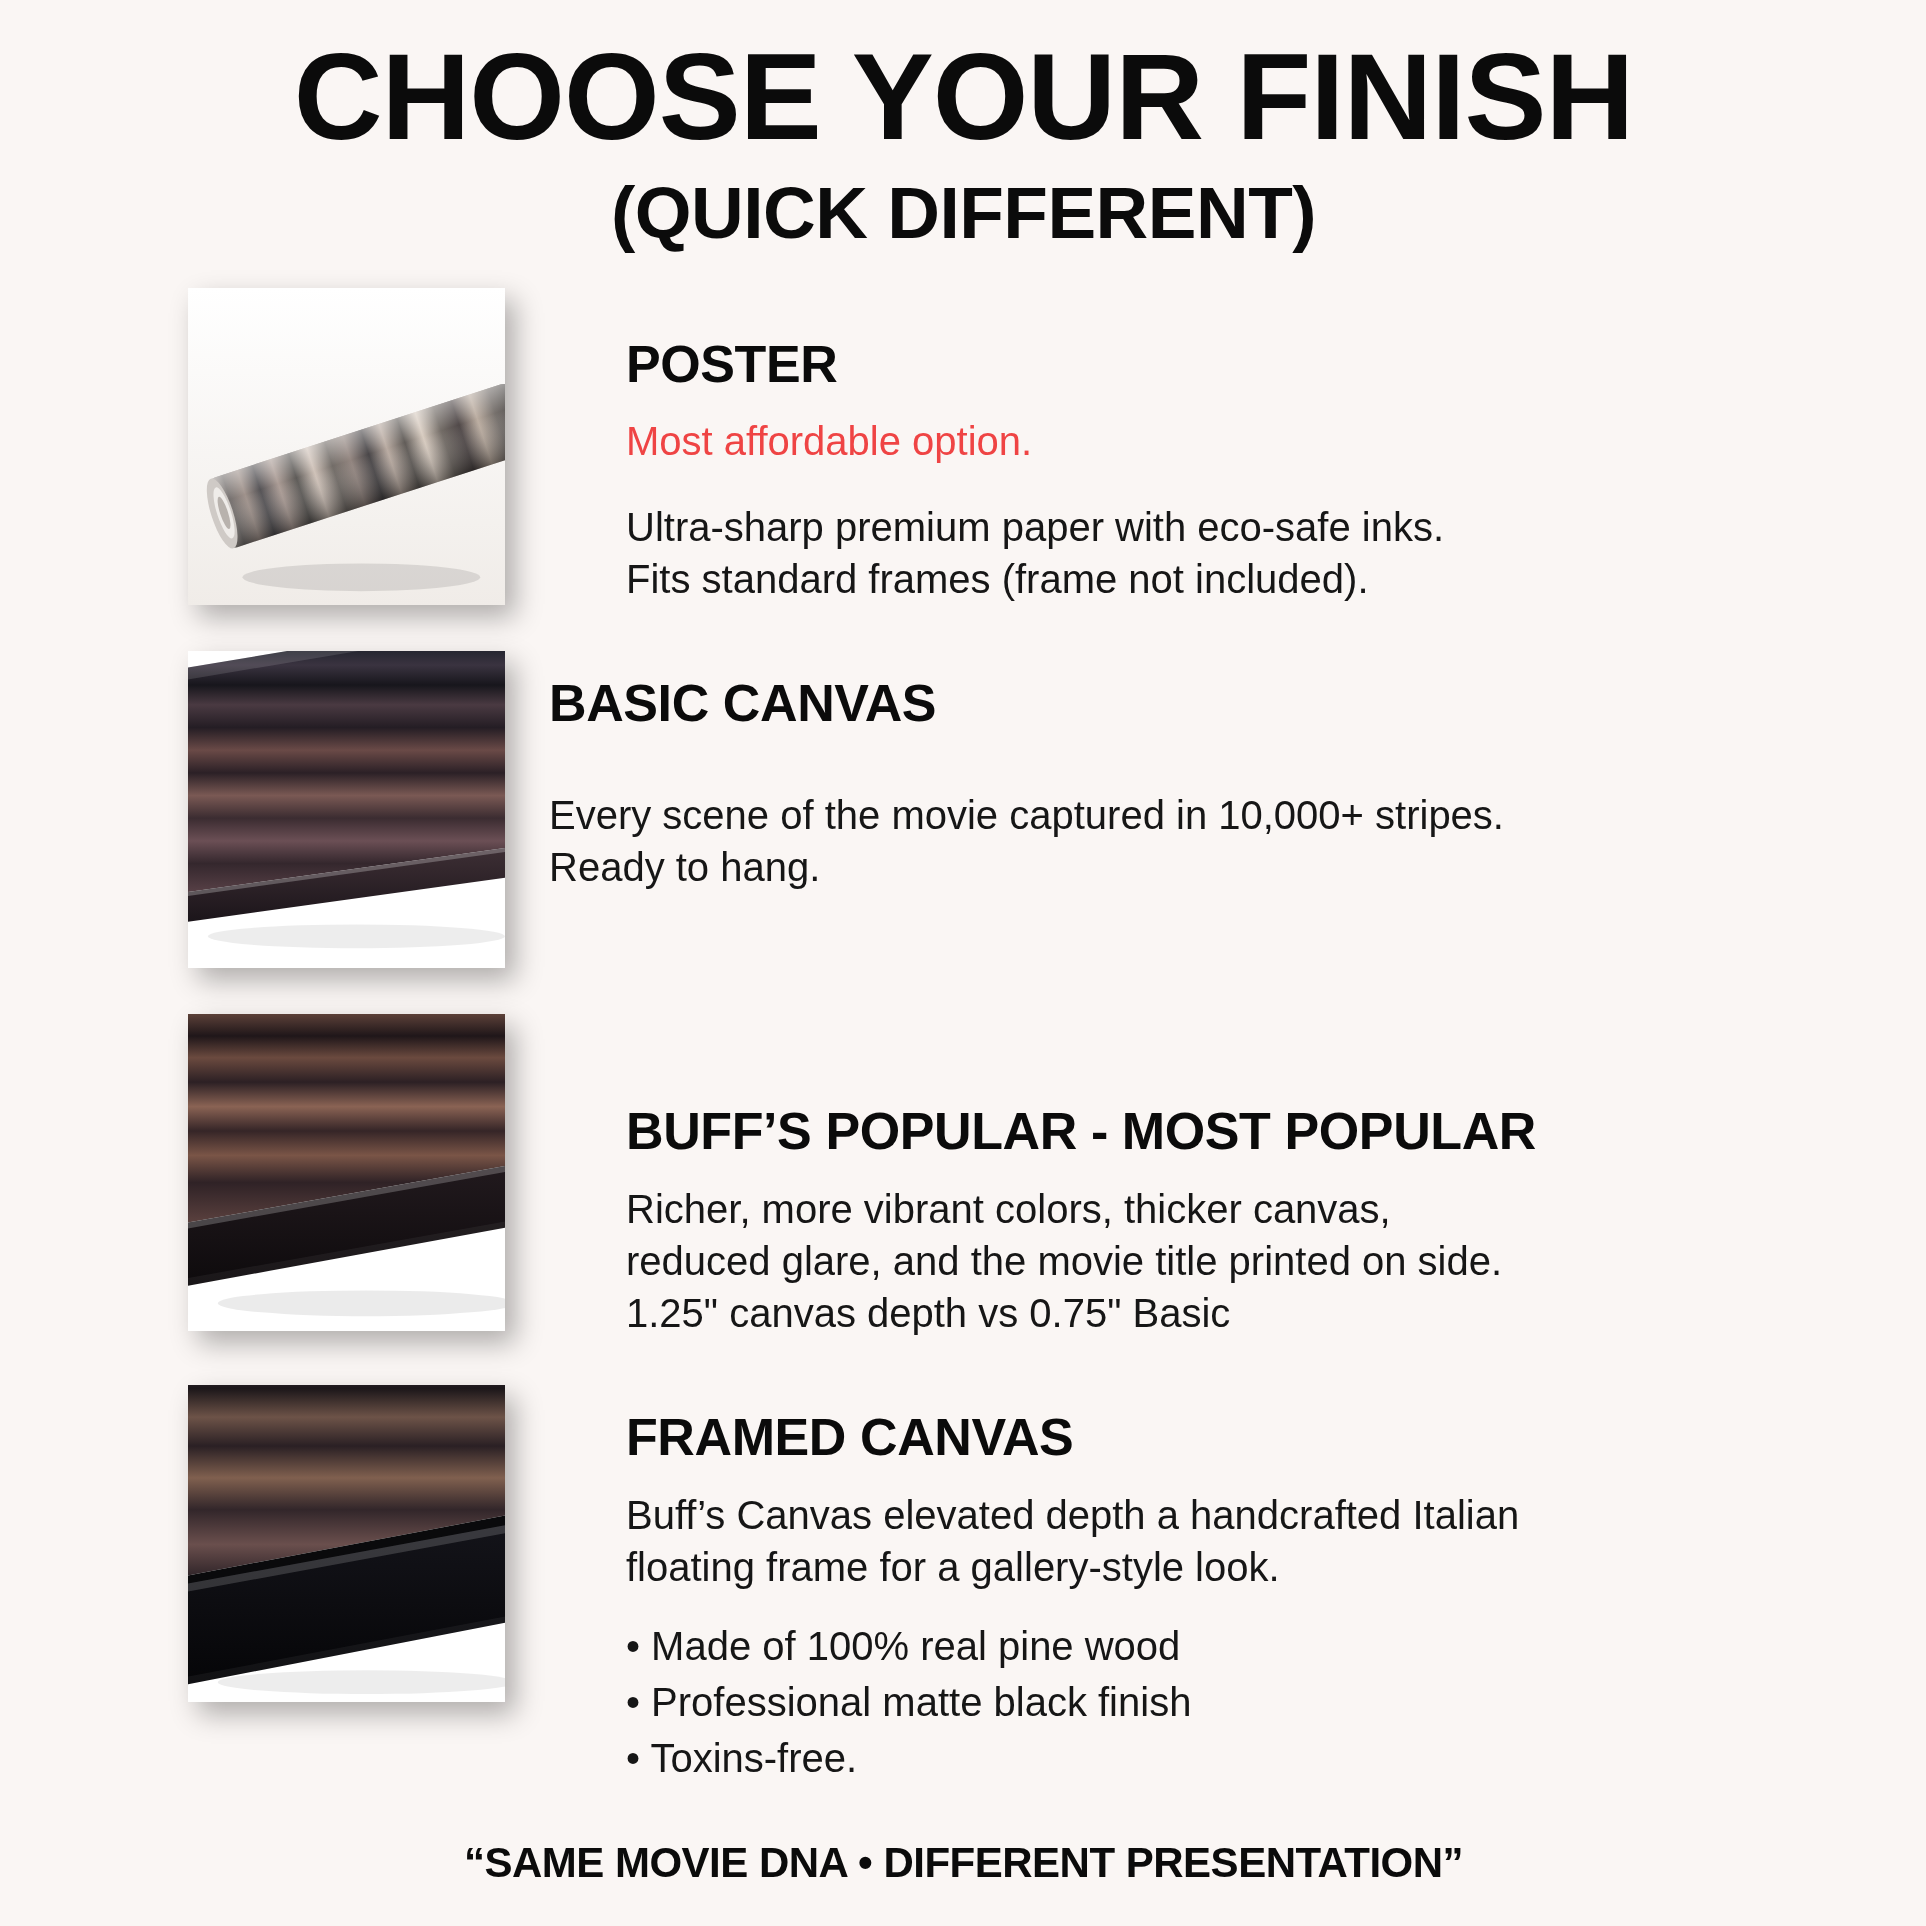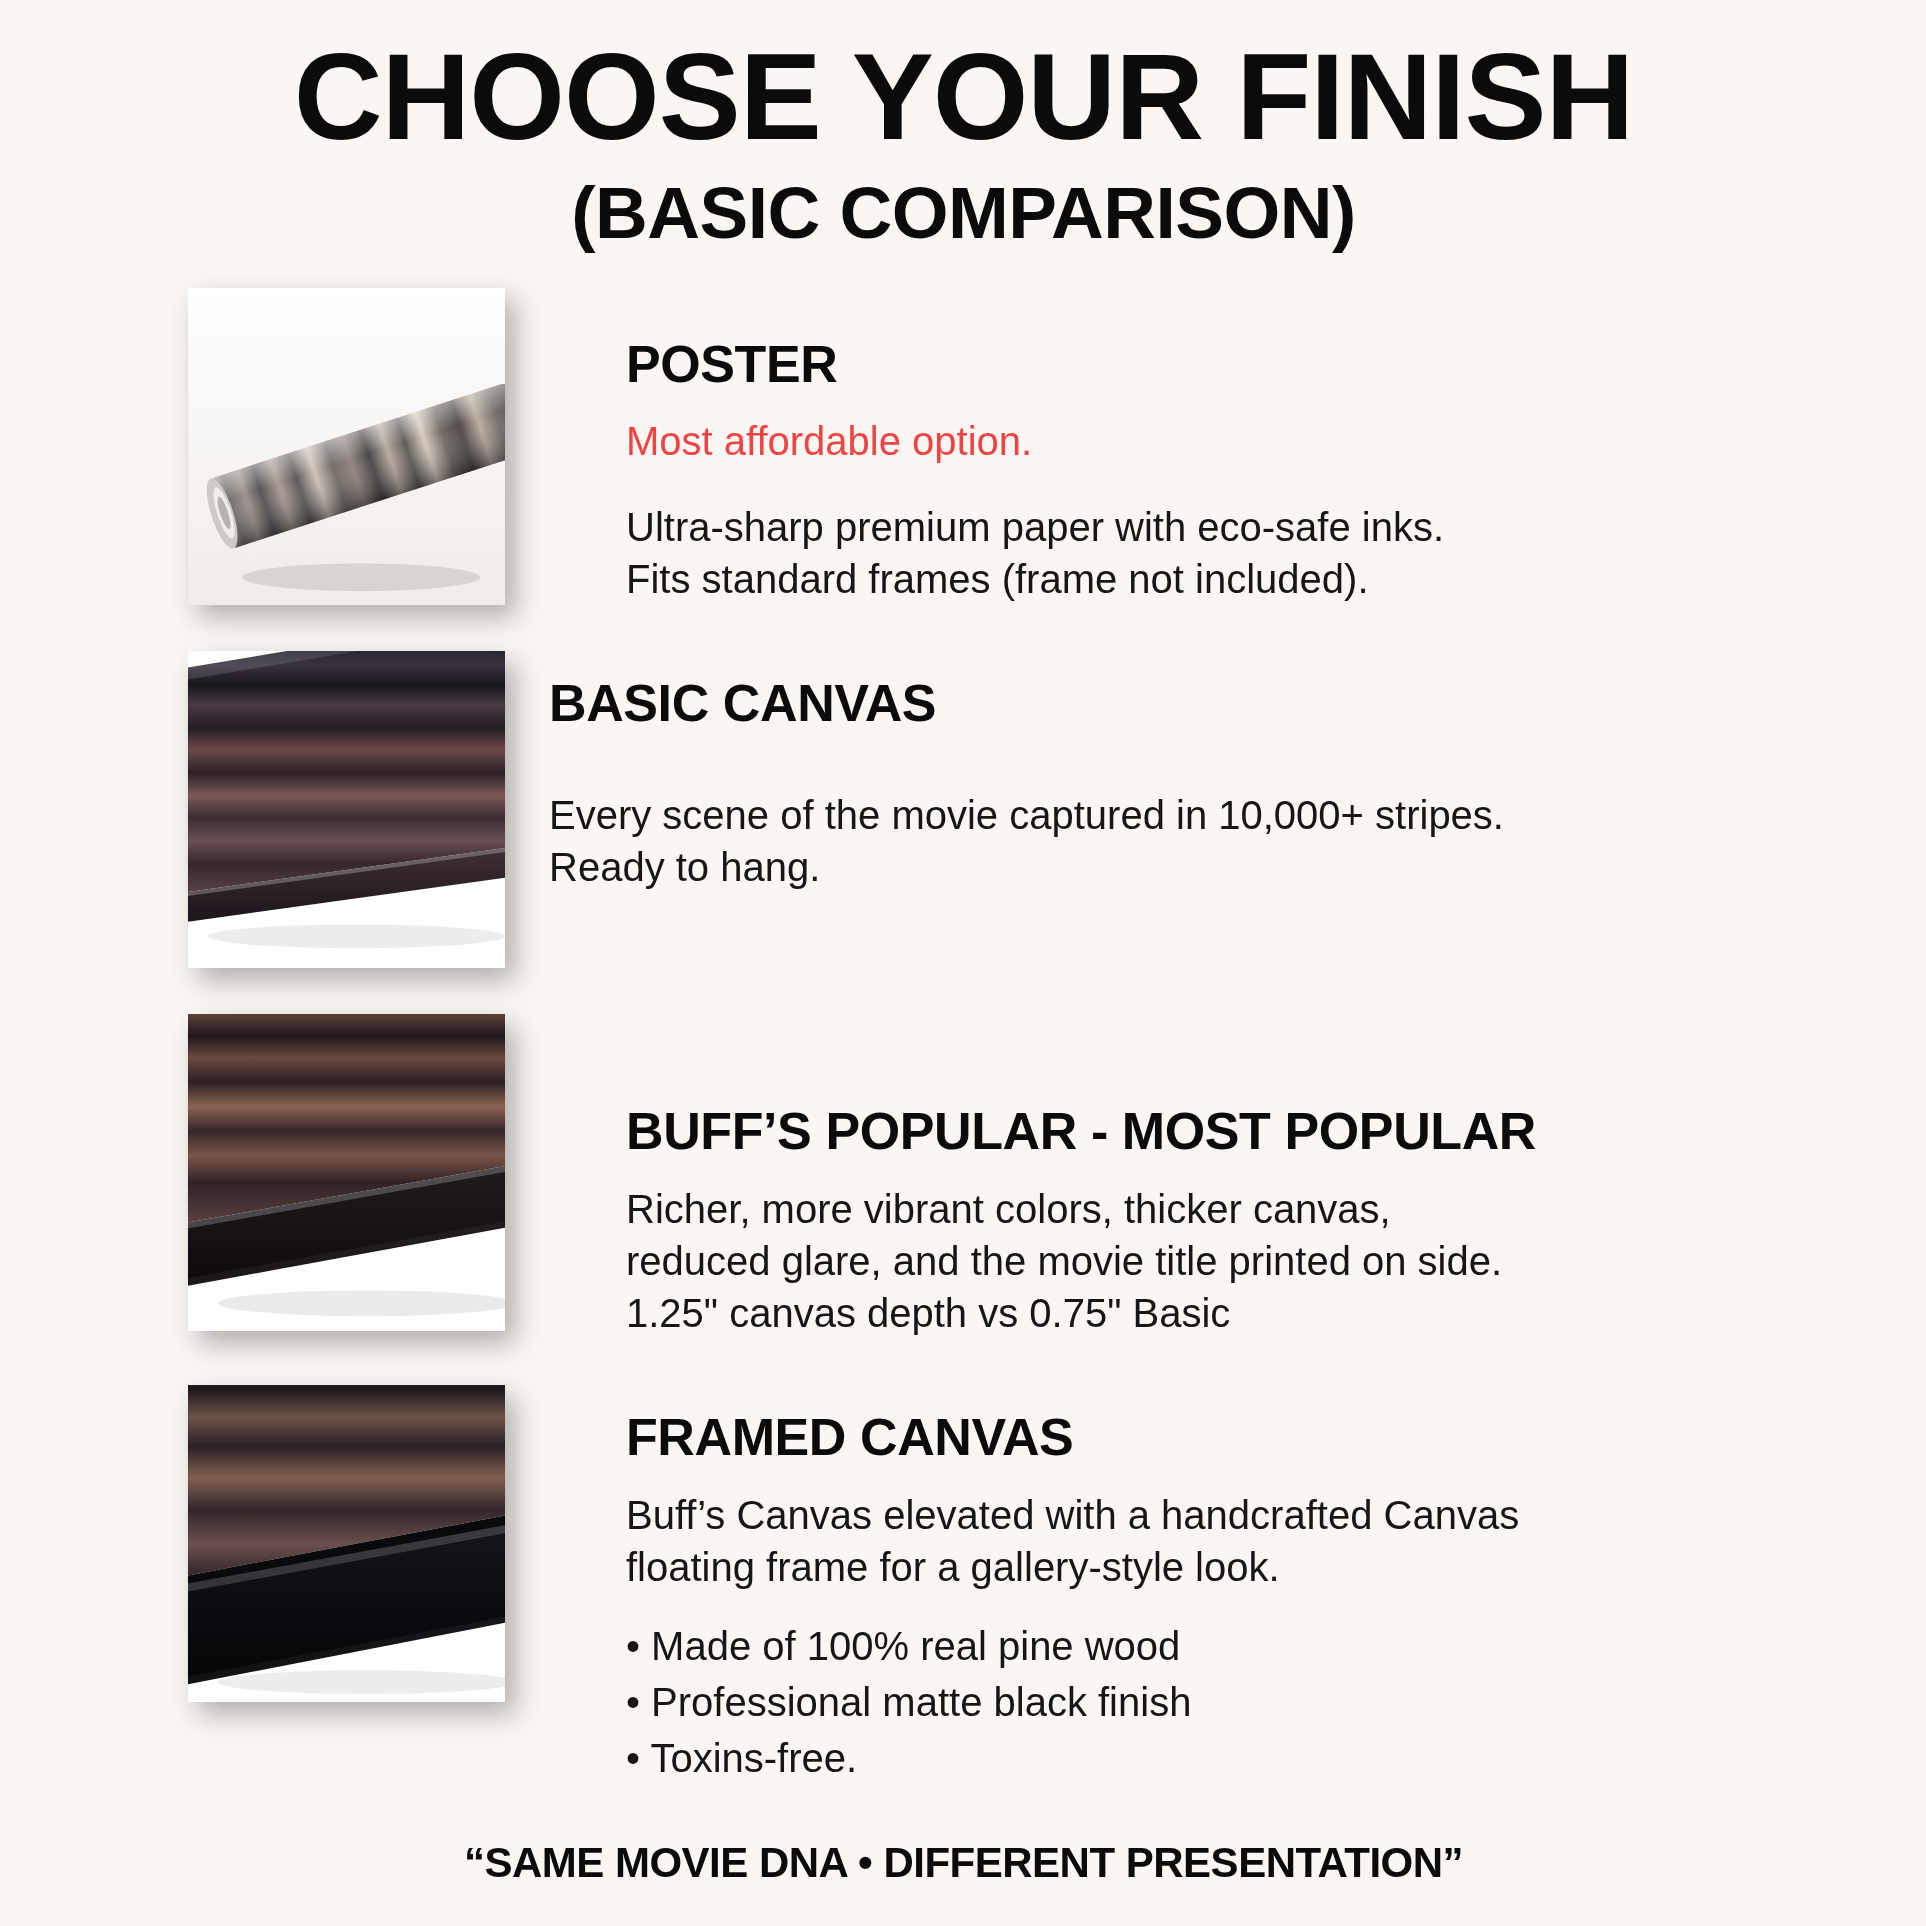--- a/index.html
+++ b/index.html
@@ -96,21 +96,21 @@
     font-weight:bold;
     letter-spacing:-0.5px;
     color:#0B0B0B;
   }
 </style>
 </head>
 <body>
 
 <div class="header">
   <div class="main-title">CHOOSE YOUR FINISH</div>
-  <div class="sub-title">(BASIC COMPARISON)</div>
+  <div class="sub-title">(QUICK DIFFERENT)</div>
 </div>
 
 <div class="rows">
 
   <div class="row row-poster">
     <div class="thumb-wrap">
       <div class="thumb">
         <svg viewBox="0 0 320 320" xmlns="http://www.w3.org/2000/svg">
           <defs>
             <linearGradient id="rollGrad" x1="0" y1="0" x2="1" y2="0">
@@ -289,21 +289,21 @@
             <polygon points="-30,206 340,138 340,146 -30,214" fill="rgba(255,255,255,0.16)"></polygon>
             <polygon points="-30,300 340,230 340,236 -30,308" fill="rgba(255,255,255,0.05)"></polygon>
           </g>
           <ellipse cx="180" cy="300" rx="150" ry="12" fill="rgba(0,0,0,0.07)"></ellipse>
         </svg>
       </div>
     </div>
     <div class="row-body">
       <div class="item-title">FRAMED CANVAS</div>
       <div class="item-detail">
-        <div>Buff’s Canvas elevated with a handcrafted Canvas</div>
+        <div>Buff’s Canvas elevated depth a handcrafted Italian</div>
         <div>floating frame for a gallery-style look.</div>
       </div>
       <div class="bullets">
         <div>• Made of 100% real pine wood</div>
         <div>• Professional matte black finish</div>
         <div>• Toxins-free.</div>
       </div>
     </div>
   </div>
 

